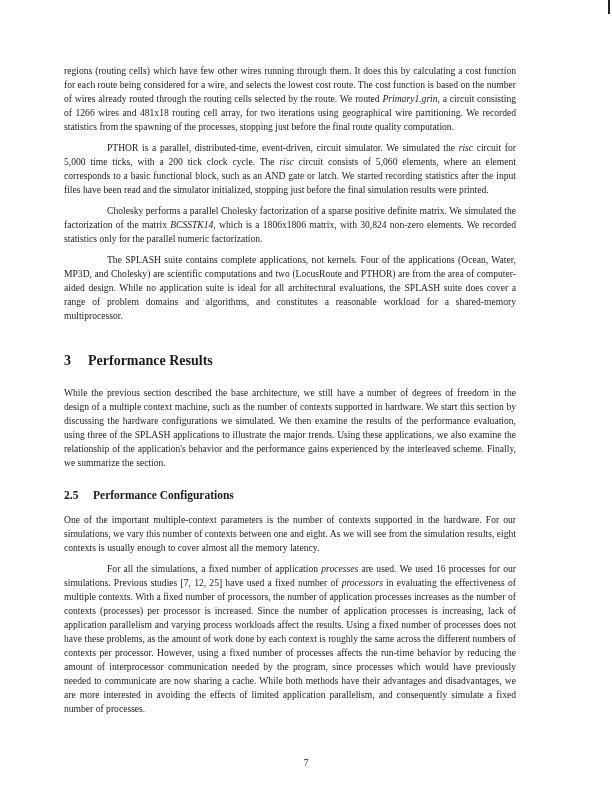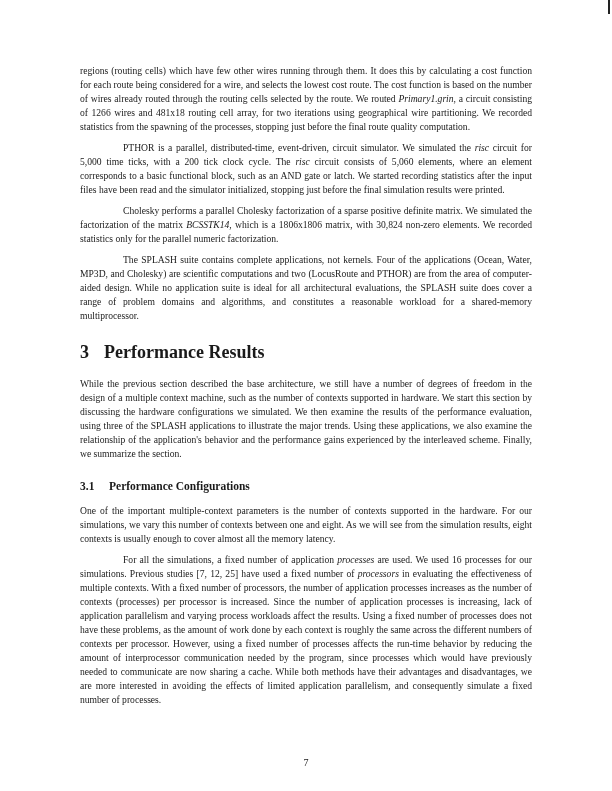--- a/index.html
+++ b/index.html
@@ -1,22 +1,22 @@
 <!DOCTYPE html>
 <html><head>
 <meta charset="utf-8">
 <style>
   html, body { margin: 0; padding: 0; background: #ffffff; }
   body { width: 612px; height: 791px; position: relative; overflow: hidden;
          font-family: "Liberation Serif", "DejaVu Serif", serif; color: #1a1a1a; }
-  .page { position: absolute; left: 80px; top: 64px; width: 452px; }
+  .page { position: absolute; left: 64px; top: 64px; width: 452px; }
   p { margin: 0; font-size: 9.6px; line-height: 14px; text-align: justify; }
   p.indent { text-indent: 43px; }
   .gap { margin-top: 7px; }
-  h2 { font-size: 18px; font-weight: bold; margin: 20px 0 16px 0; line-height: 18px; }
+  h2 { font-size: 14px; font-weight: bold; margin: 29px 0 16px 0; line-height: 18px; }
   h2 .num { display: inline-block; width: 24px; }
   h3 { font-size: 11.5px; font-weight: bold; margin: 17px 0 10px 0; line-height: 16px; }
   h3 .num { display: inline-block; width: 29px; }
   .page-number { position: absolute; top: 757px; left: 0; width: 612px; text-align: center; font-size: 10px; }
   .corner-mark { position: absolute; left: 608px; top: 0; width: 2px; height: 14px; background: #222; }
 </style>
 </head>
 <body>
 
 <div class="corner-mark"></div>
@@ -28,21 +28,21 @@
       <p class="indent gap"><span>Cholesky performs a parallel Cholesky factorization of a sparse positive definite matrix. We simulated the factorization of the matrix </span><i>BCSSTK14</i><span>, which is a 1806x1806 matrix, with 30,824 non-zero elements. We recorded statistics only for the parallel numeric factorization.</span></p>
       <p class="indent gap"><span>The SPLASH suite contains complete applications, not kernels. Four of the applications (Ocean, Water, MP3D, and Cholesky) are scientific computations and two (LocusRoute and PTHOR) are from the area of computer-aided design. While no application suite is ideal for all architectural evaluations, the SPLASH suite does cover a range of problem domains and algorithms, and constitutes a reasonable workload for a shared-memory multiprocessor.</span></p>
     </div>
 
   <h2>
     <span class="num">3</span><span>Performance Results</span>
   </h2>
   <p>While the previous section described the base architecture, we still have a number of degrees of freedom in the design of a multiple context machine, such as the number of contexts supported in hardware. We start this section by discussing the hardware configurations we simulated. We then examine the results of the performance evaluation, using three of the SPLASH applications to illustrate the major trends. Using these applications, we also examine the relationship of the application's behavior and the performance gains experienced by the interleaved scheme. Finally, we summarize the section.</p>
 
   <h3>
-    <span class="num">3.1</span><span>Performance Configurations</span>
+    <span class="num">2.5</span><span>Performance Configurations</span>
   </h3>
   <div id="sub-paras">
       <p><span>One of the important multiple-context parameters is the number of contexts supported in the hardware. For our simulations, we vary this number of contexts between one and eight. As we will see from the simulation results, eight contexts is usually enough to cover almost all the memory latency.</span></p>
       <p class="indent gap"><span>For all the simulations, a fixed number of application </span><i>processes</i><span> are used. We used 16 processes for our simulations. Previous studies [7, 12, 25] have used a fixed number of </span><i>processors</i><span> in evaluating the effectiveness of multiple contexts. With a fixed number of processors, the number of application processes increases as the number of contexts (processes) per processor is increased. Since the number of application processes is increasing, lack of application parallelism and varying process workloads affect the results. Using a fixed number of processes does not have these problems, as the amount of work done by each context is roughly the same across the different numbers of contexts per processor. However, using a fixed number of processes affects the run-time behavior by reducing the amount of interprocessor communication needed by the program, since processes which would have previously needed to communicate are now sharing a cache. While both methods have their advantages and disadvantages, we are more interested in avoiding the effects of limited application parallelism, and consequently simulate a fixed number of processes.</span></p>
     </div>
 </div>
 
 <div class="page-number">7</div>
 
 </body></html>

